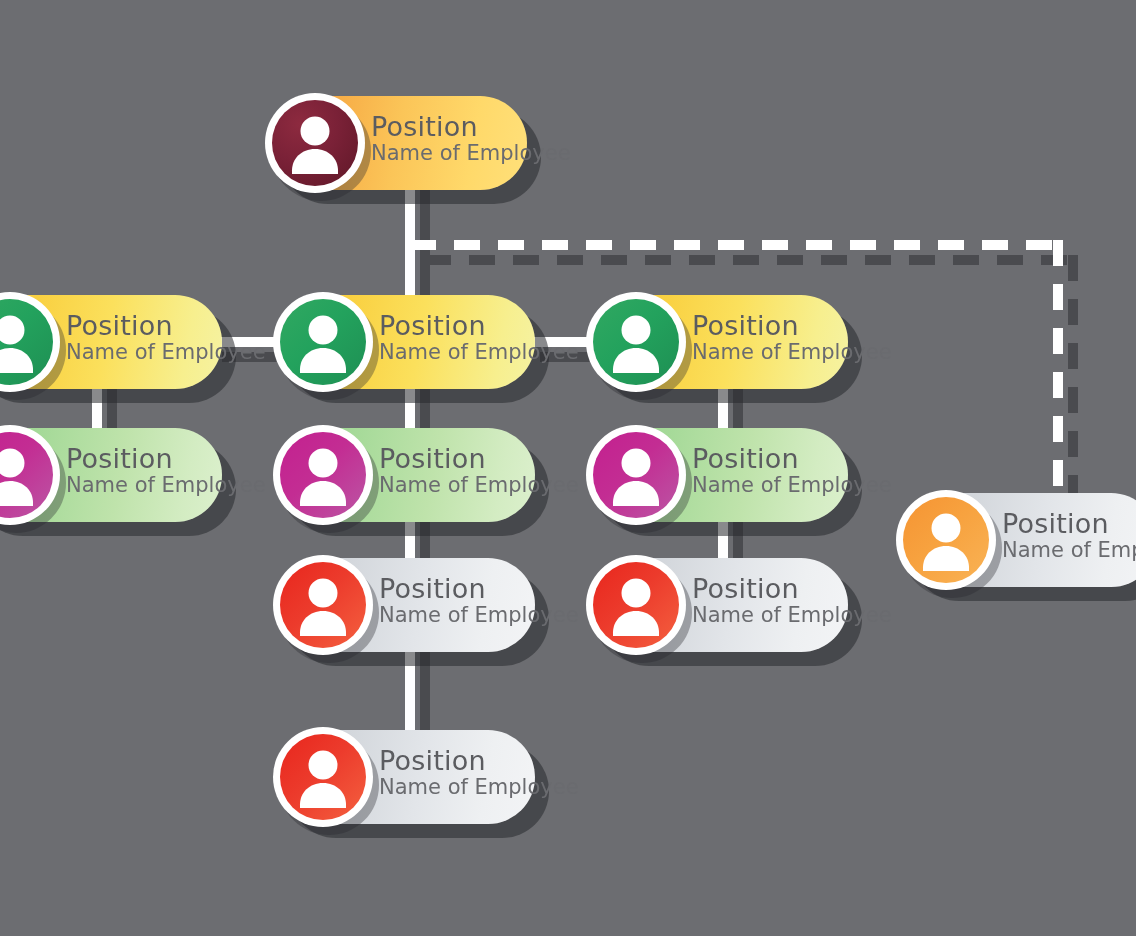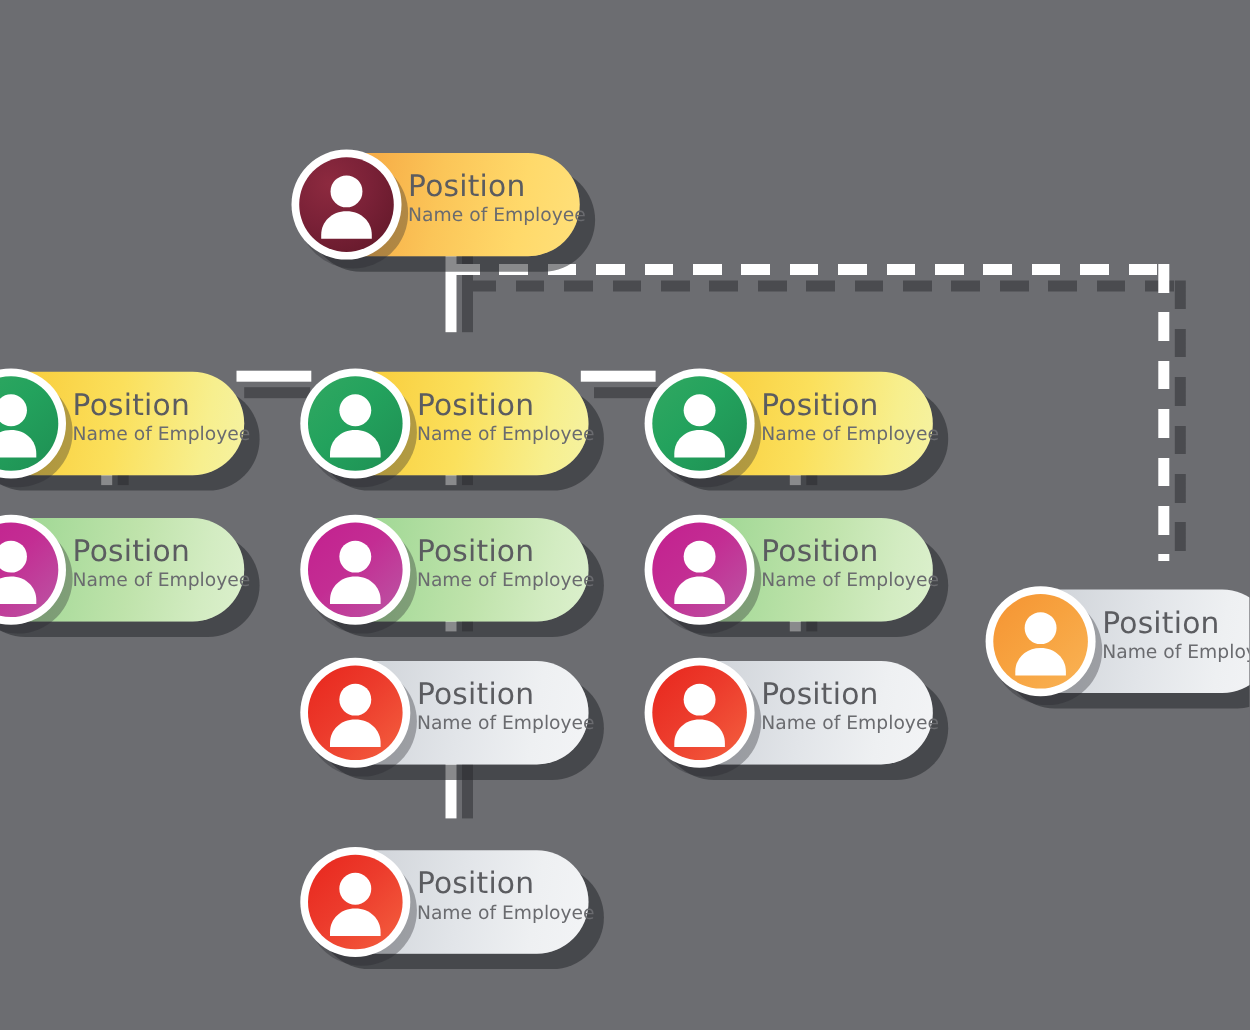--- a/index.html
+++ b/index.html
@@ -60,21 +60,20 @@
     background-image: repeating-linear-gradient(
         to bottom, #4a4b4f 0px, #4a4b4f 26px,
         rgba(0,0,0,0) 26px, rgba(0,0,0,0) 44px);
   }
 
   
   .node {
     position: absolute;
     height: 94px;
     z-index: 10;
-    margin-top: 43px;
   }
   .pill {
     position: absolute;
     left: 0; top: 0;
     width: 100%;
     height: 94px;
     border-radius: 47px;
     box-shadow: 14px 14px 0 0 rgba(40,41,45,0.55);
   }
   .pill-label {
@@ -84,21 +83,21 @@
     right: 14px;
   }
   .pos-text {
     font-size: 27px;
     color: #5b5c60;
     line-height: 32px;
     letter-spacing: 0.2px;
     white-space: nowrap;
   }
   .name-text {
-    font-size: 17px;
+    font-size: 21px;
     color: #6a6b6f;
     line-height: 20px;
     white-space: nowrap;
   }
 
   
   .avatar-wrap {
     position: absolute;
     left: -2px;
     top: -3px;

